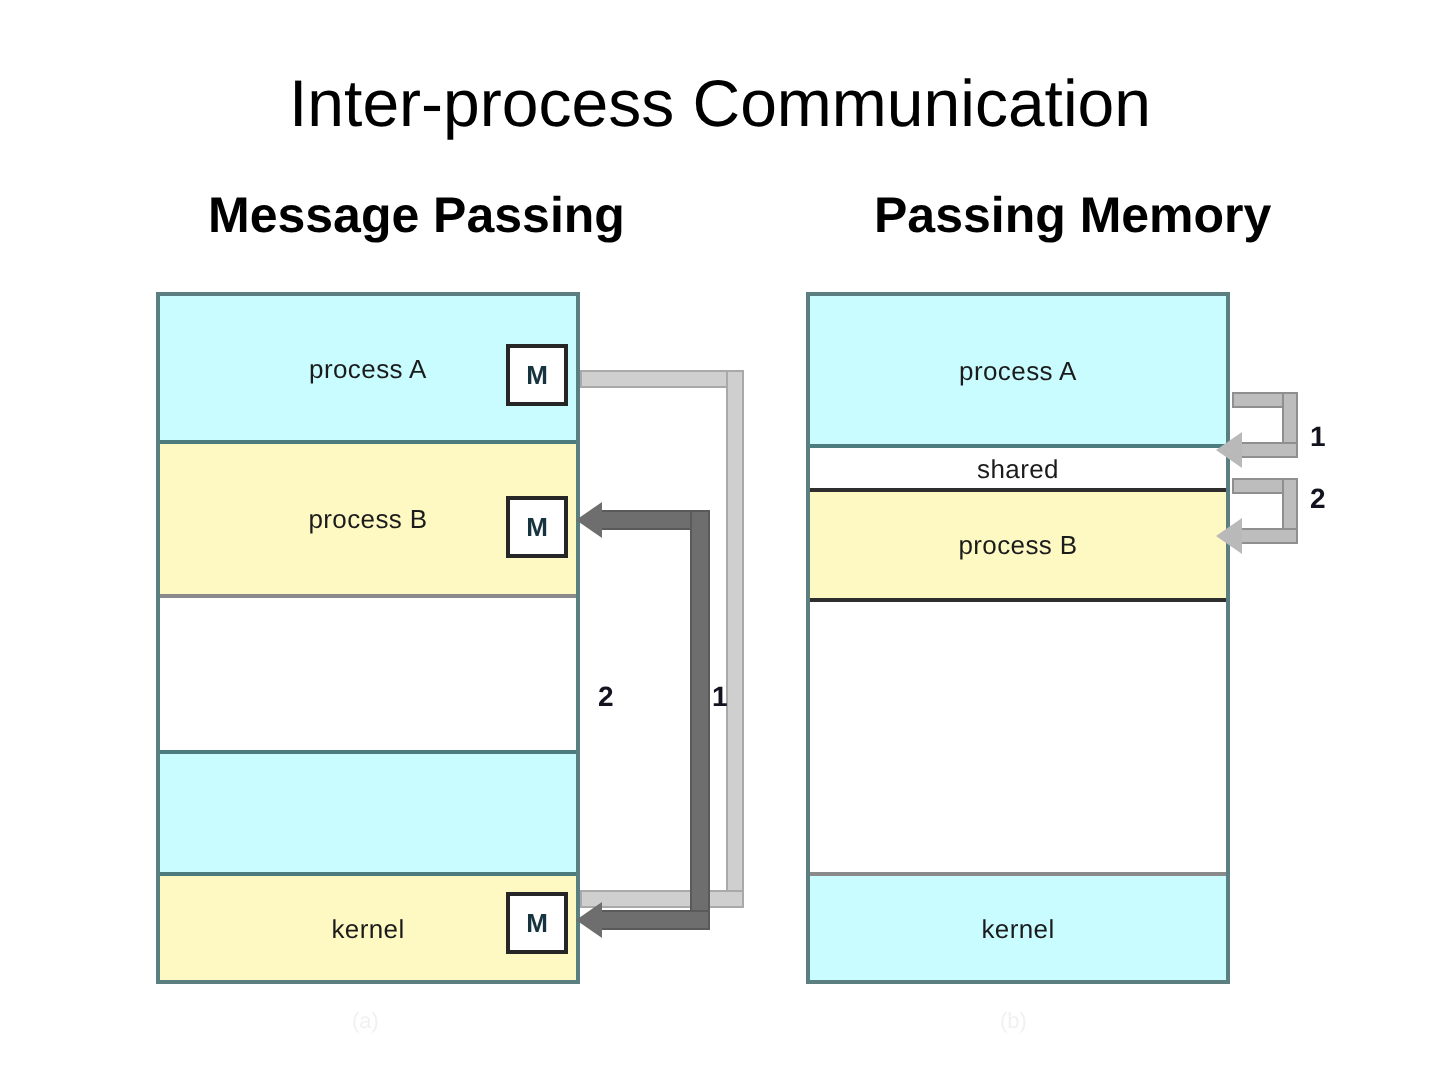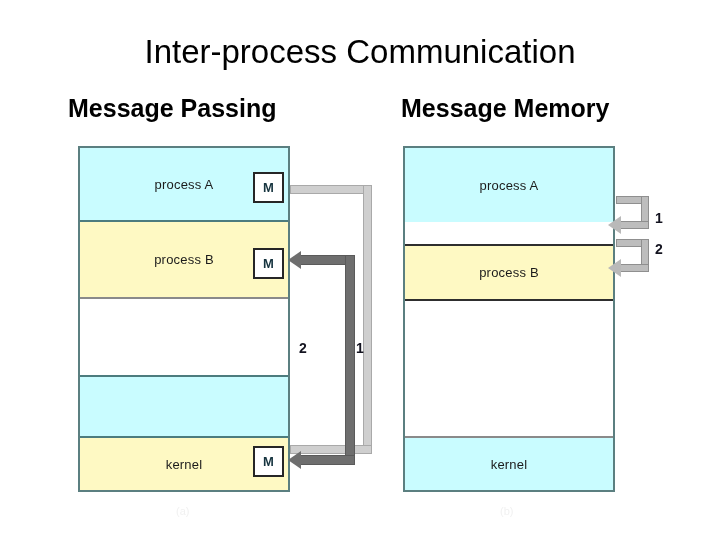--- a/index.html
+++ b/index.html
@@ -29,20 +29,21 @@
     line-height: 38px;
     white-space: nowrap;
   }
   .subhead {
     position: absolute;
     top: 93px;
     font-size: 25px;
     font-weight: bold;
     line-height: 30px;
     white-space: nowrap;
+    margin-left: 36px;
   }
   #subhead-left  { left: 68px;  }
   #subhead-right { left: 401px; }
 
   
   .diagram {
     position: absolute;
   }
   .mem-box {
     position: absolute;
@@ -127,21 +128,21 @@
     border: 1px solid #8f8f8f;
   }
 </style>
 </head>
 <body>
 
 <div id="slide-title">Inter-process Communication</div>
 
 <div class="subhead" id="subhead-left">Message Passing</div>
 
-<div class="subhead" id="subhead-right">Message Memory</div>
+<div class="subhead" id="subhead-right">Passing Memory</div>
 
 <div class="diagram" id="diagram-message-passing" style="left:78px; top:146px; width:212px; height:346px;">
 
   <div class="mem-box" style="left:0; top:0; width:212px; height:346px;">
 
     <div class="band cyan" style="top:0; width:208px; height:72px;">
       <span>process A</span>
     </div>
 
     <div class="band gray sep-teal" style="top:72px; width:208px; height:77px;">
@@ -191,20 +192,23 @@
 <div class="fig-caption" style="left:176px; top:505px;">(a)</div>
 
 <div class="diagram" id="diagram-shared-memory" style="left:403px; top:146px; width:212px; height:346px;">
 
   <div class="mem-box" style="left:0; top:0; width:212px; height:346px;">
 
     <div class="band cyan" style="top:0; width:208px; height:74px;">
       <span>process A</span>
     </div>
 
+    <div class="band white sep-teal" style="top:74px; width:208px; height:22px;">
+      <span>shared</span>
+    </div>
 
     <div class="band gray sep-dark" style="top:96px; width:208px; height:55px;">
       <span>process B</span>
     </div>
 
     <div class="band white sep-dark" style="top:151px; width:208px; height:137px;">
       <span></span>
     </div>
 
     <div class="band cyan sep-gray" style="top:288px; width:208px; height:54px;">

